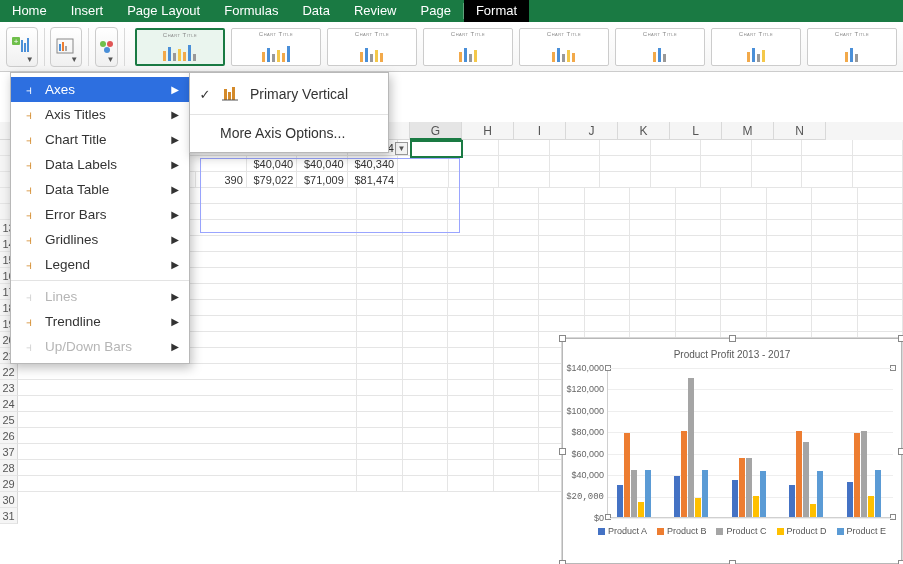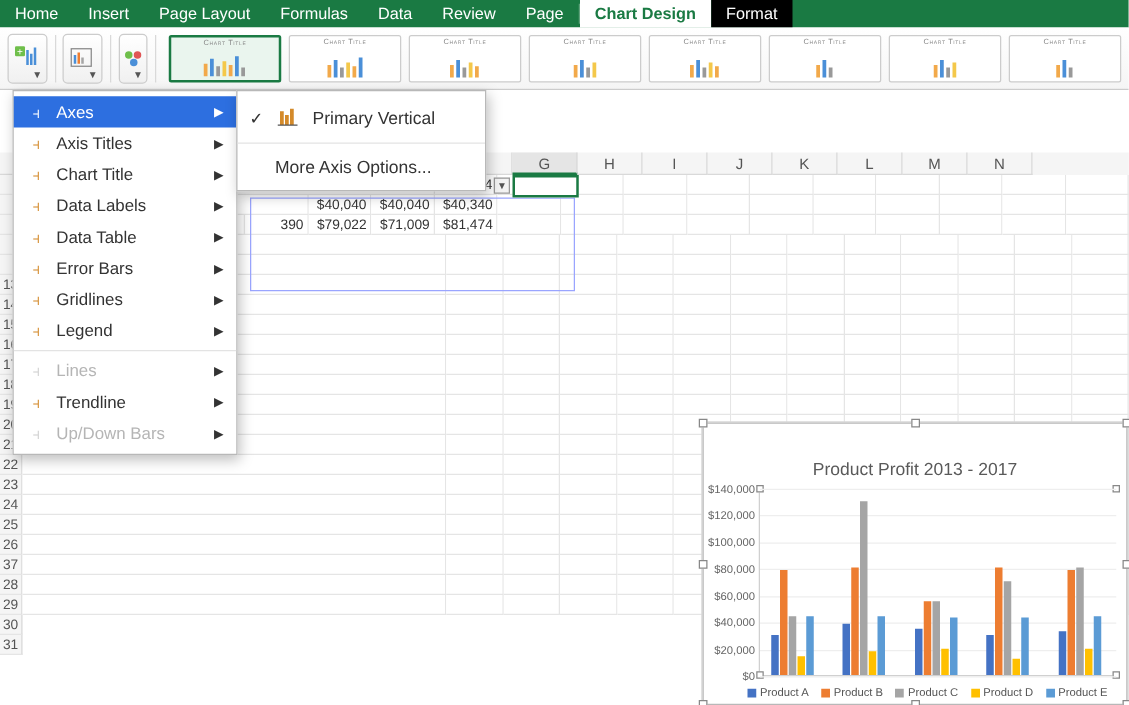--- a/index.html
+++ b/index.html
@@ -56,21 +56,21 @@
   .cell{width:52px;border-right:1px solid #e5e5e5;border-bottom:1px solid #e5e5e5;font-size:11px;text-align:right;padding-right:3px;line-height:16px;background:#fff;overflow:hidden;white-space:nowrap;}
   
   
   .sel-outline{position:absolute;border:1px solid #9aa5ff;pointer-events:none;}
   .active-cell{position:absolute;border:2px solid #1a7a43;background:#fff;pointer-events:none;}
   .filter-btn{position:absolute; width:13px;height:13px; background:#f3f3f3;border:1px solid #999;font-size:8px;text-align:center;line-height:11px;color:#555;}
 
   
   .chart-box{ position:absolute; left:562px; top:338px; width:340px; height:226px; border:1px solid #b8b8b8; background:#fff; box-shadow:0 0 0 1px #d8d8d8;}
   .chart-handles .h{position:absolute;width:7px;height:7px;background:#fff;border:1px solid #888;}
-  .chart-title{text-align:center;font-size:14px;color:#595959;margin-top:28px;}
+  .chart-title{text-align:center;font-size:10px;color:#595959;margin-top:10px;}
   .chart-plot{position:relative; margin:8px 8px 0 44px; height:150px; border-left:1px solid #d0d0d0; border-bottom:1px solid #d0d0d0;}
   .y-tick{position:absolute;left:-44px;width:40px;text-align:right;font-size:9px;color:#666;transform:translateY(-50%);}
   .grid-line{position:absolute;left:0;right:0;border-top:1px solid #eee;}
   .cluster{position:absolute;bottom:0;display:flex;gap:1px;align-items:flex-end;height:100%;}
   .bar{width:6px;}
   .legend{display:flex;gap:10px;justify-content:center;margin-top:8px;font-size:9px;color:#555;flex-wrap:wrap;padding-left:20px;}
   .legend span{display:flex;align-items:center;gap:3px;}
   .sw{width:7px;height:7px;display:inline-block;}
   .plot-handles .ph{position:absolute;width:6px;height:6px;background:#fff;border:1px solid #888;}
 </style>
@@ -79,21 +79,20 @@
 
 <div class="tabs">
   <div class="tab">Home</div>
   <div class="tab">Insert</div>
   <div class="tab">Page Layout</div>
   <div class="tab">Formulas</div>
   <div class="tab">Data</div>
   <div class="tab">Review</div>
   <div class="tab">Page</div>
   <div class="tabs-sep"></div>
-  <div class="tab active">Chart Design</div>
   <div class="tab" style="background:#000;">Format</div>
 </div>
 
 <div class="ribbon">
   <div class="rbtn">
     <svg width="22" height="22">
         <rect x="1" y="1" width="8" height="8" fill="#6fbf4b" rx="1"></rect>
         <text x="5" y="8" font-size="8" text-anchor="middle" fill="#fff">+</text>
         <rect x="10" y="4" width="2" height="12" fill="#4a8fd8"></rect>
         <rect x="13" y="7" width="2" height="9" fill="#4a8fd8"></rect>
@@ -672,21 +671,21 @@
   <div class="chart-plot" id="plot">
     <div class="plot-handles">
       <div class="ph" style="left:-3px;top:-3px"></div>
         <div class="ph" style="right:-3px;top:-3px"></div>
       <div class="ph" style="left:-3px;bottom:-3px"></div>
         <div class="ph" style="right:-3px;bottom:-3px"></div>
     </div>
   <div class="grid-line" style="top: 150px;"></div>
       <div class="y-tick" style="top: 150px;">$0</div>
       <div class="grid-line" style="top: 128.571px;"></div>
-      <div class="y-tick" style="top: 128.571px;">$20,000</div>
+      <div class="y-tick" style="top: 128.571px; font-family: Liberation Mono, monospace;">$20,000</div>
       <div class="grid-line" style="top: 107.143px;"></div>
       <div class="y-tick" style="top: 107.143px;">$40,000</div>
       <div class="grid-line" style="top: 85.7143px;"></div>
       <div class="y-tick" style="top: 85.7143px;">$60,000</div>
       <div class="grid-line" style="top: 64.2857px;"></div>
       <div class="y-tick" style="top: 64.2857px;">$80,000</div>
       <div class="grid-line" style="top: 42.8571px;"></div>
       <div class="y-tick" style="top: 42.8571px;">$100,000</div>
       <div class="grid-line" style="top: 21.4286px;"></div>
       <div class="y-tick" style="top: 21.4286px;">$120,000</div>

